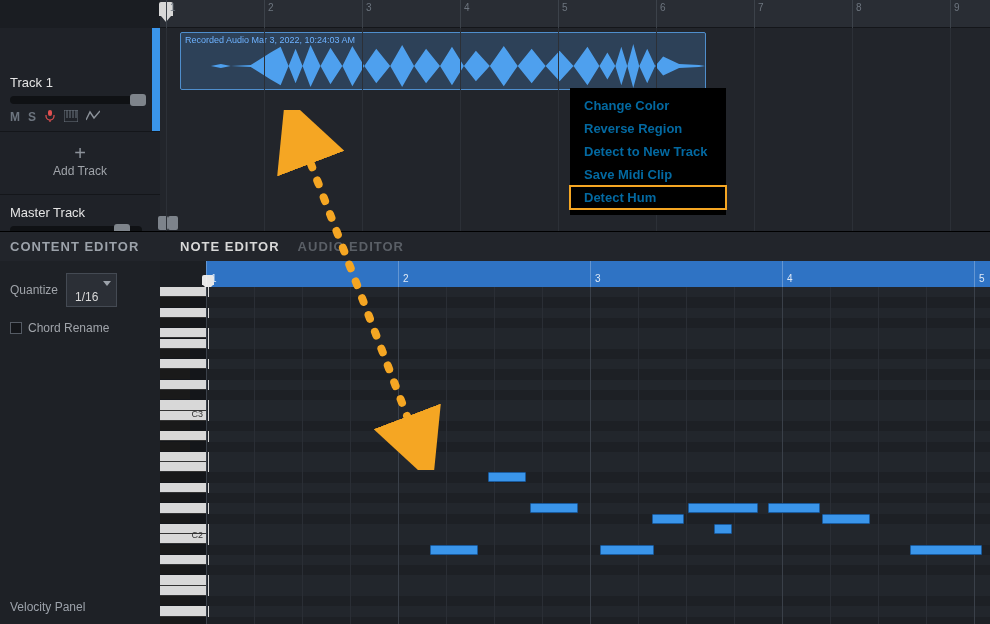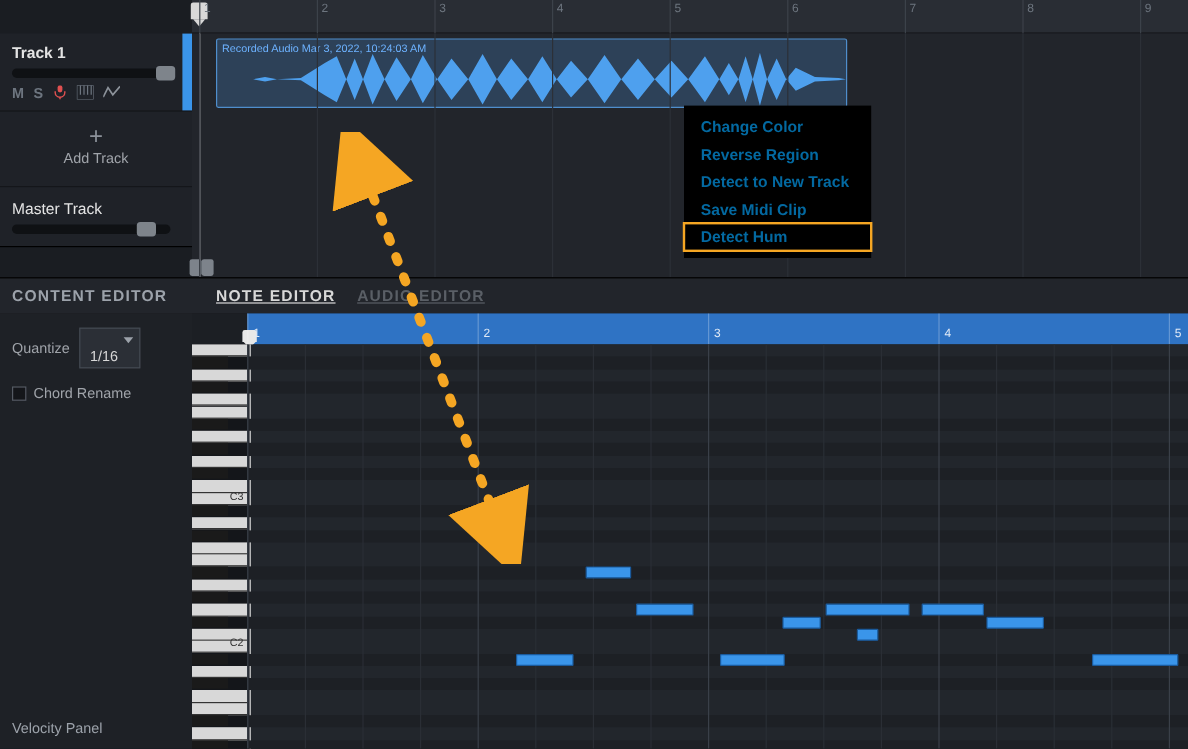--- a/index.html
+++ b/index.html
@@ -59,22 +59,23 @@
     position: relative;
   }
   .track-header .accent {
     position: absolute;
     right: 0; top: 0; bottom: 0;
     width: 8px;
     background: #3a95ea;
   }
   .track-name {
     font-size: 13px;
-    font-weight: 700;
+    font-weight: 400;
     color: #e4e4e4;
+    margin-top: 39px;
   }
   .vol-slider {
     margin-top: 6px;
     width: 132px; height: 8px;
     background: #0f1114;
     border-radius: 4px;
     position: relative;
   }
   .vol-slider .thumb {
     position: absolute;
@@ -216,21 +217,21 @@
     background: #22252b;
     border-top: 1px solid #000;
     display: flex;
     align-items: center;
     padding-left: 20px;
     gap: 18px;
     font-size: 13px;
     letter-spacing: 1px;
     font-weight: 700;
   }
-  .editor-tabs .tab { color: #5a5f66; cursor: pointer; text-decoration: underline; }
+  .editor-tabs .tab { color: #5a5f66; cursor: pointer; }
   .editor-tabs .tab.active { color: #d8d8d8; }
 
   
   .content-sidebar {
     position: absolute;
     left: 0; top: 261px;
     width: 160px; bottom: 0;
     background: #1e2126;
     padding: 12px 10px;
     font-size: 12px;

